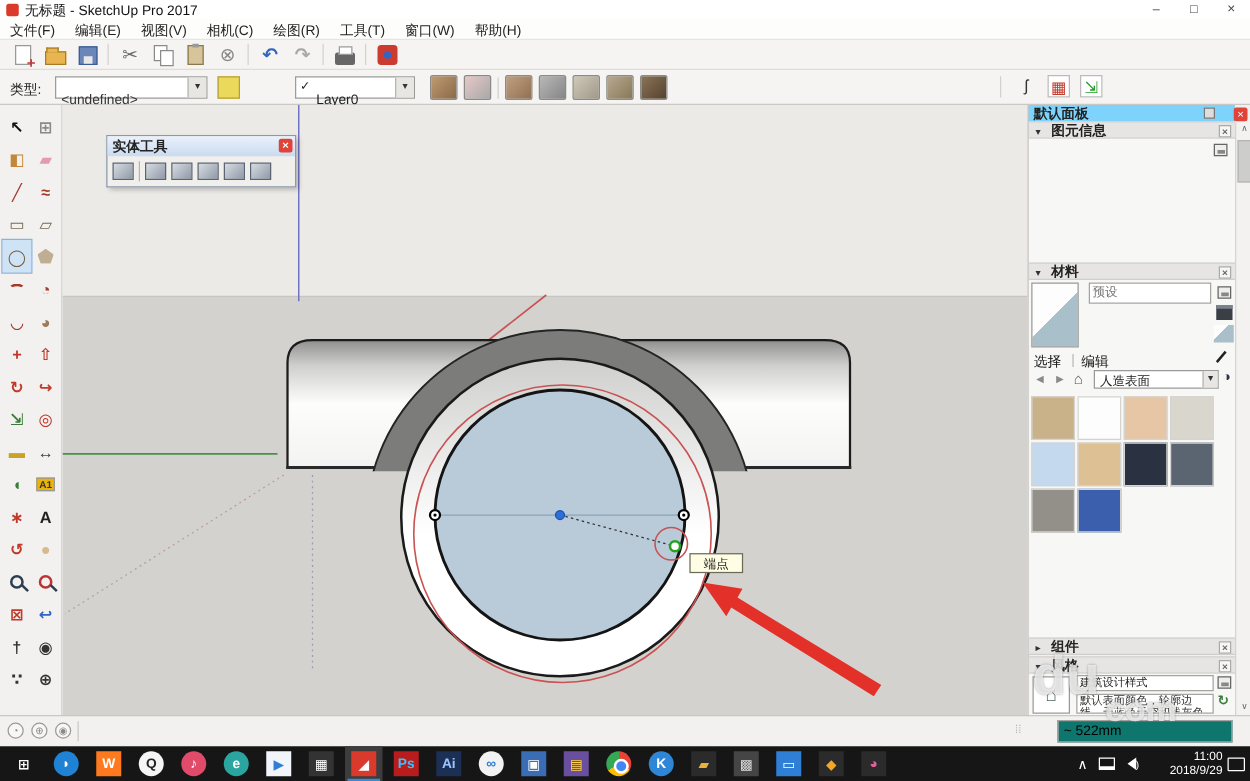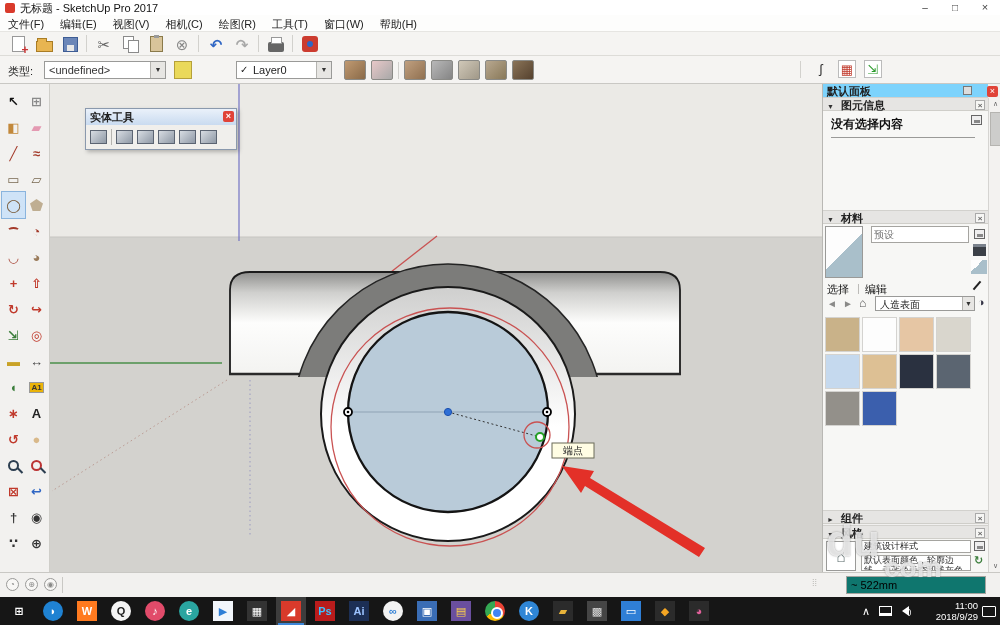--- a/index.html
+++ b/index.html
@@ -28,21 +28,21 @@
 .pasteic{width:13px;height:16px;background:#d8c49a;border:1px solid #8a7a4a;position:relative}
 .pasteic::before{content:"";position:absolute;left:3px;top:-2px;width:5px;height:3px;background:#9a9a9a}
 .printic{width:16px;height:10px;background:#666;border-radius:2px;position:relative;margin-top:6px}
 .printic::before{content:"";position:absolute;left:3px;top:-5px;width:9px;height:5px;background:#fff;border:1px solid #999}
 .minfo{width:16px;height:16px;background:#cc3b2f;border-radius:3px;position:relative}
 .minfo::after{content:"";position:absolute;left:5px;top:5px;width:6px;height:6px;border-radius:50%;background:#2f66c4}
 .gly{font-size:15px;line-height:1}
 
 #tb2{position:absolute;left:0;top:56px;width:1000px;height:28px;background:#f5f4f2;border-bottom:1px solid #c9c8c4}
 .combo{position:absolute;height:18px;background:#fff;border:1px solid #9a9a98;font-size:11px}
-.combo .val{position:absolute;left:4px;top:2px;white-space:nowrap}
+.combo .val{position:absolute;left:4px;top:12px;white-space:nowrap}
 .combo .caret{position:absolute;right:0;top:0;bottom:0;width:15px;background:#e7e6e3;border-left:1px solid #b5b4b0;text-align:center;font-size:7px;color:#333;line-height:16px}
 .sbx{width:22px;height:20px;border:1px solid #8a8a86;border-radius:2px}
 .rbox{background:#fff;border:1px solid #bbb}
 .tgly{font-size:13px;line-height:18px;text-align:center;width:18px;height:18px}
 
 #rail{position:absolute;left:0;top:84px;width:50px;height:488px;background:#f2f1ef;border-right:1px solid #cfcec9}
 #leftgrid{position:absolute;left:2px;top:4px;width:46px;display:grid;grid-template-columns:23px 23px;grid-auto-rows:26px}
 .cell{display:flex;align-items:center;justify-content:center}
 .cell.sel{background:#cfe3f7;outline:1px solid #8ab4dd}
 .g{font-size:13px;line-height:1;font-weight:bold}
@@ -381,21 +381,20 @@
     <div id="sthumb"></div>
     <div class="sarrow" style="position:absolute;top:462px">∨</div>
   </div>
 
   <div class="phead" style="top:13px">
     <span class="tri">▼</span>
     <span>图元信息</span>
     <span class="xsec">×</span>
   </div>
   <div class="pbody" style="top:27px;height:99px">
-    <div style="position:absolute;left:8px;top:5px;width:144px;font-size:12px;font-weight:bold;color:#111;border-bottom:1px solid #9a9a98;padding-bottom:4px">没有选择内容</div>
     <span class="i-pane" style="position:absolute;right:6px;top:4px"></span>
   </div>
 
   <div class="phead" style="top:126px">
     <span class="tri">▼</span>
     <span>材料</span>
     <span class="xsec">×</span>
   </div>
   <div class="pbody" style="top:140px;height:286px">
     <div style="position:absolute;left:2px;top:2px;width:38px;height:52px;border:1px solid #9a9a98;background:linear-gradient(135deg,#fdfdfd 50%,#a9bfca 50%)"></div>

